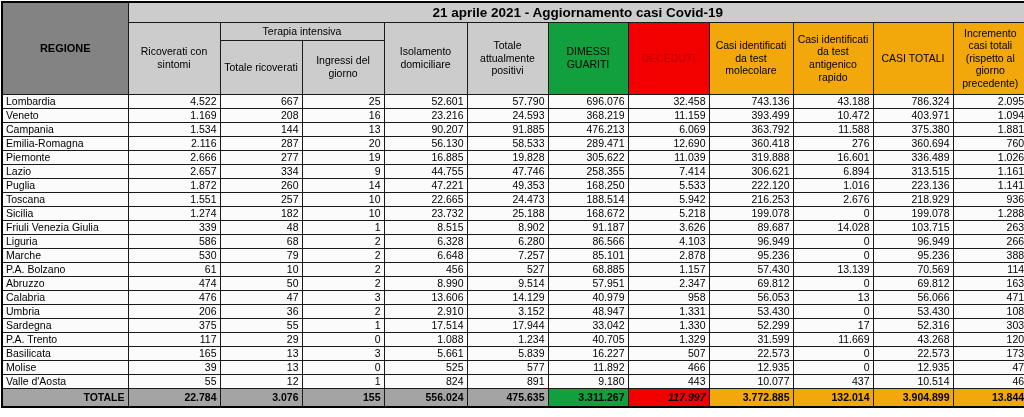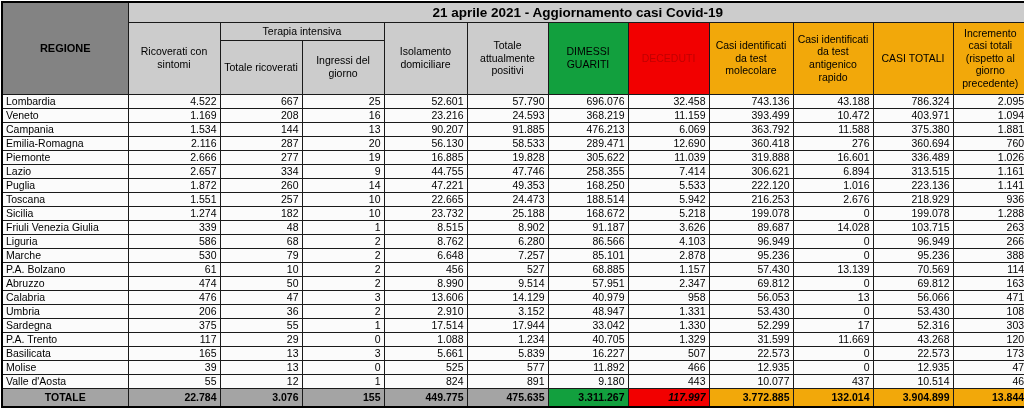--- a/index.html
+++ b/index.html
@@ -67,21 +67,21 @@
   tbody tr { height: 14px; }
   tbody td { background: var(--row-bg); white-space: nowrap; }
   td.region { text-align: left; margin-top: 26px; }
   td.num { text-align: right; }
   tr.total-row { height: 19px; }
   tr.total-row td {
     font-weight: bold;
     background: var(--total-gray);
     white-space: nowrap;
   }
-  tr.total-row td.t-label { text-align: center; }
+  tr.total-row td.t-label { text-align: right; }
   tr.total-row td.t-green { background: var(--green); }
   tr.total-row td.t-red   { background: var(--red); font-style: italic; }
   tr.total-row td.t-orange{ background: var(--orange); }
 </style>
 </head>
 <body>
 
 <table class="covid">
   <colgroup>
     <col style="width:126px">
@@ -258,21 +258,21 @@
         <td class="num">89.687</td>
         <td class="num">14.028</td>
         <td class="num">103.715</td>
         <td class="num">263</td>
       </tr>
       <tr>
         <td class="region">Liguria</td>
         <td class="num">586</td>
         <td class="num">68</td>
         <td class="num">2</td>
-        <td class="num">8.762</td>
+        <td class="num">6.328</td>
         <td class="num">6.280</td>
         <td class="num">86.566</td>
         <td class="num">4.103</td>
         <td class="num">96.949</td>
         <td class="num">0</td>
         <td class="num">96.949</td>
         <td class="num">266</td>
       </tr>
       <tr>
         <td class="region">Marche</td>
@@ -414,21 +414,21 @@
         <td class="num">10.514</td>
         <td class="num">46</td>
       </tr>
     </tbody>
   <tfoot>
     <tr class="total-row">
         <td class="t-label">TOTALE</td>
         <td class="num">22.784</td>
         <td class="num">3.076</td>
         <td class="num">155</td>
-        <td class="num">449.775</td>
+        <td class="num">556.024</td>
         <td class="num">475.635</td>
         <td class="num t-green">3.311.267</td>
         <td class="num t-red">117.997</td>
         <td class="num t-orange">3.772.885</td>
         <td class="num t-orange">132.014</td>
         <td class="num t-orange">3.904.899</td>
         <td class="num t-orange">13.844</td>
       </tr>
   </tfoot>
 </table>

